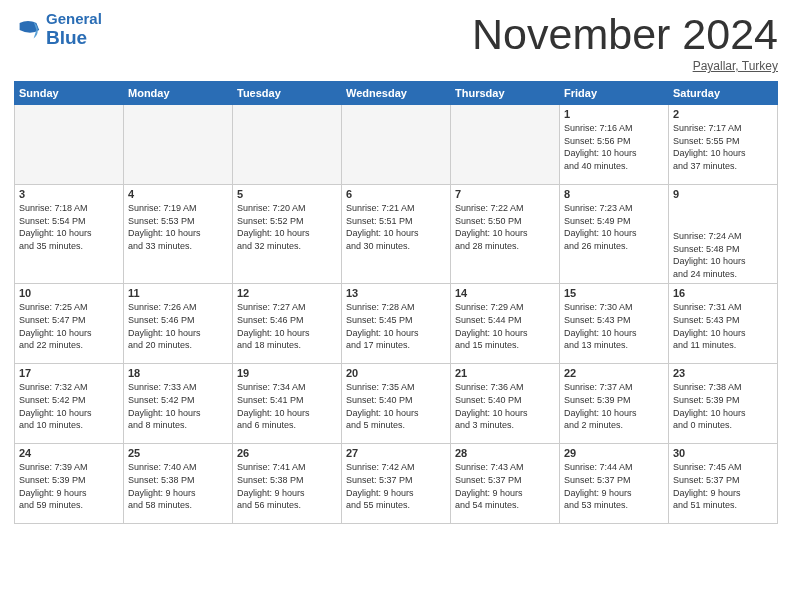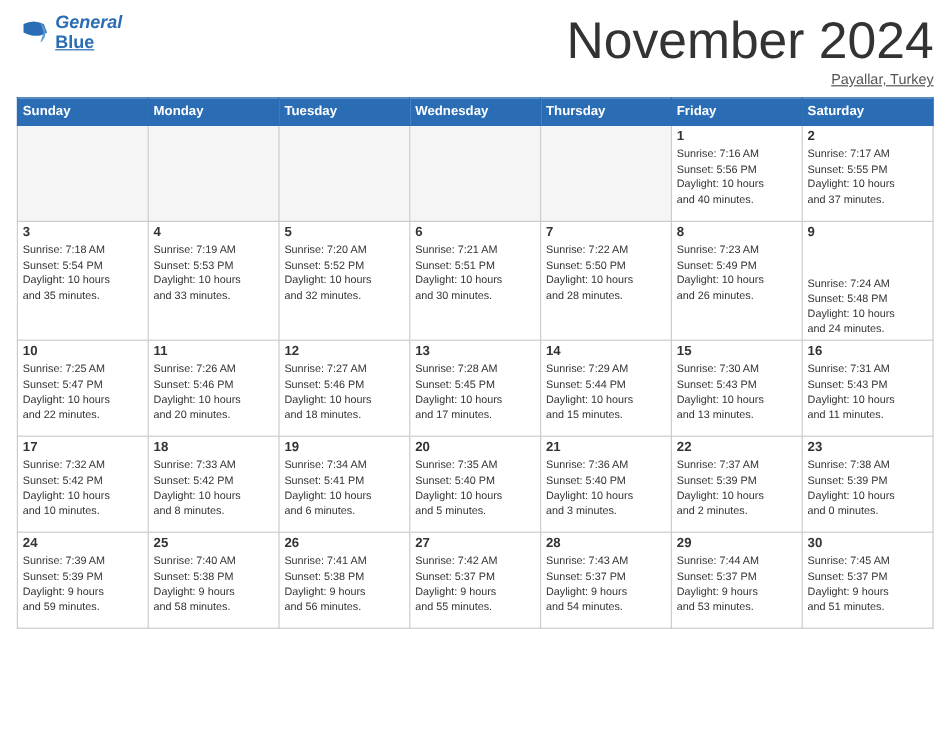--- a/index.html
+++ b/index.html
@@ -89,22 +89,22 @@
 <div class="page">
   <div class="header">
     <div class="logo">
       <svg class="logo-icon" viewBox="0 0 40 40">
         <rect x="0" y="0" width="40" height="40" fill="white"></rect>
         <polygon points="20,5 38,20 20,35 2,20" fill="none" stroke="#2a6db5" stroke-width="0"></polygon>
         <path d="M8 10 Q20 4 32 10 L36 20 Q24 28 8 20 Z" fill="#2a6db5"></path>
         <path d="M28 8 Q34 14 34 20 Q34 28 28 32 L32 20 Z" fill="#5aa0d5"></path>
       </svg>
       <div>
-        <div style="font-size:15px; font-weight:bold; color:#333; line-height:1.15;"><span style="color:#2a6db5;font-style:italic;">General</span></div>
-        <div style="font-size:15px; font-weight:bold; color:#2a6db5; line-height:1.15;text-decoration:underline;">Blue</div>
+        <div style="font-size:15px; font-weight:bold; color:#333; line-height:1.15;"><span style="color:#2a6db5;">General</span></div>
+        <div style="font-size:19px; font-weight:bold; color:#2a6db5; line-height:1.15;">Blue</div>
       </div>
     </div>
     <div class="title-block">
       <div class="month-title">November 2024</div>
       <div class="subtitle">Payallar, Turkey</div>
     </div>
   </div>
 
   <table>
     <thead>

